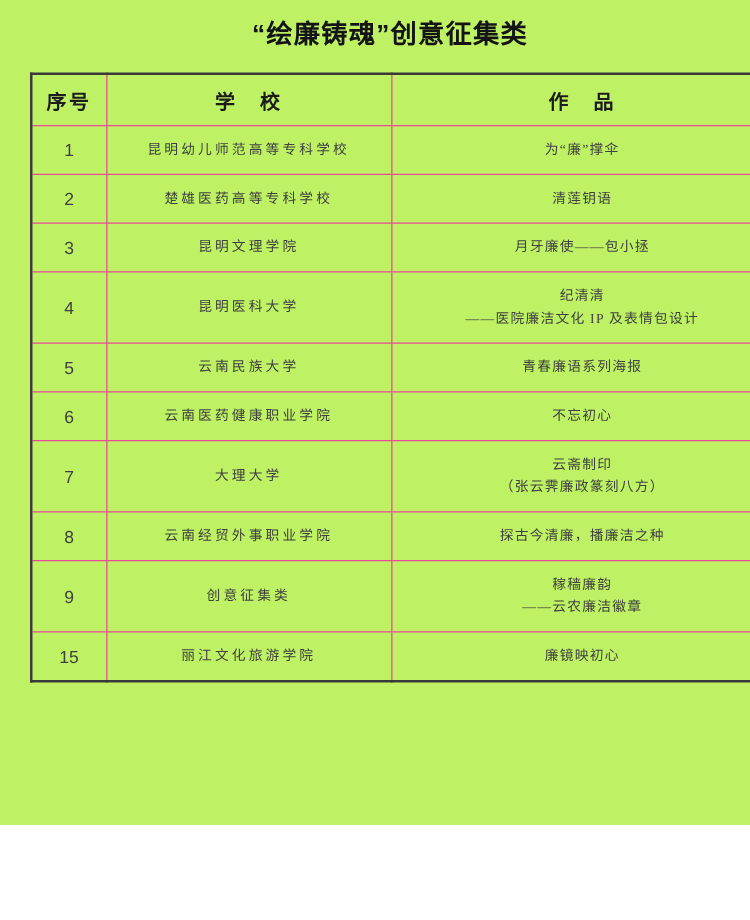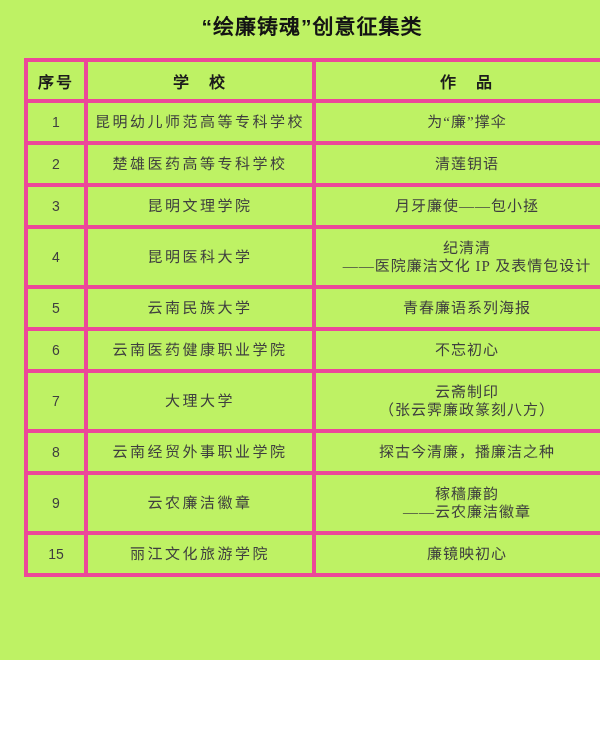--- a/index.html
+++ b/index.html
@@ -28,39 +28,39 @@
     color: #141414;
   }
   .award-table {
     width: 594px;
     margin: 12px auto 0 auto;
     border-collapse: collapse;
     table-layout: fixed;
   }
   .award-table th,
   .award-table td {
-    border: 4px solid #ec4899;
+    border: 1px solid #ec4899;
     text-align: center;
     vertical-align: middle;
     box-sizing: border-box;
   }
   .award-table {
     border: 2px solid #3a3a3a;
   }
   .award-table th {
     font-family: "Liberation Sans", "DejaVu Sans", sans-serif;
     font-weight: 700;
     font-size: 16px;
     letter-spacing: 2px;
     color: #1c1c1c;
     height: 41px;
     padding: 4px 2px;
   }
   .award-table td {
-    font-size: 15px;
+    font-size: 11px;
     color: #3f3f3f;
     line-height: 18px;
     padding: 10px 4px;
     white-space: pre-line;
   }
   col.c-no { width: 60px; }
   col.c-school { width: 228px; }
   col.c-work { width: 306px; }
   td.cell-no {
     font-family: "Liberation Sans", "DejaVu Sans", sans-serif;
@@ -131,21 +131,21 @@
           <td class="cell-work">云斋制印
 （张云霁廉政篆刻八方）</td>
         </tr>
         <tr>
           <td class="cell-no">8</td>
           <td class="cell-school">云南经贸外事职业学院</td>
           <td class="cell-work">探古今清廉，播廉洁之种</td>
         </tr>
         <tr>
           <td class="cell-no">9</td>
-          <td class="cell-school">云农廉洁徽章</td>
+          <td class="cell-school">创意征集类</td>
           <td class="cell-work">稼穑廉韵
 ——云农廉洁徽章</td>
         </tr>
         <tr>
           <td class="cell-no">15</td>
           <td class="cell-school">丽江文化旅游学院</td>
           <td class="cell-work">廉镜映初心</td>
         </tr>
       </tbody>
   </table>

